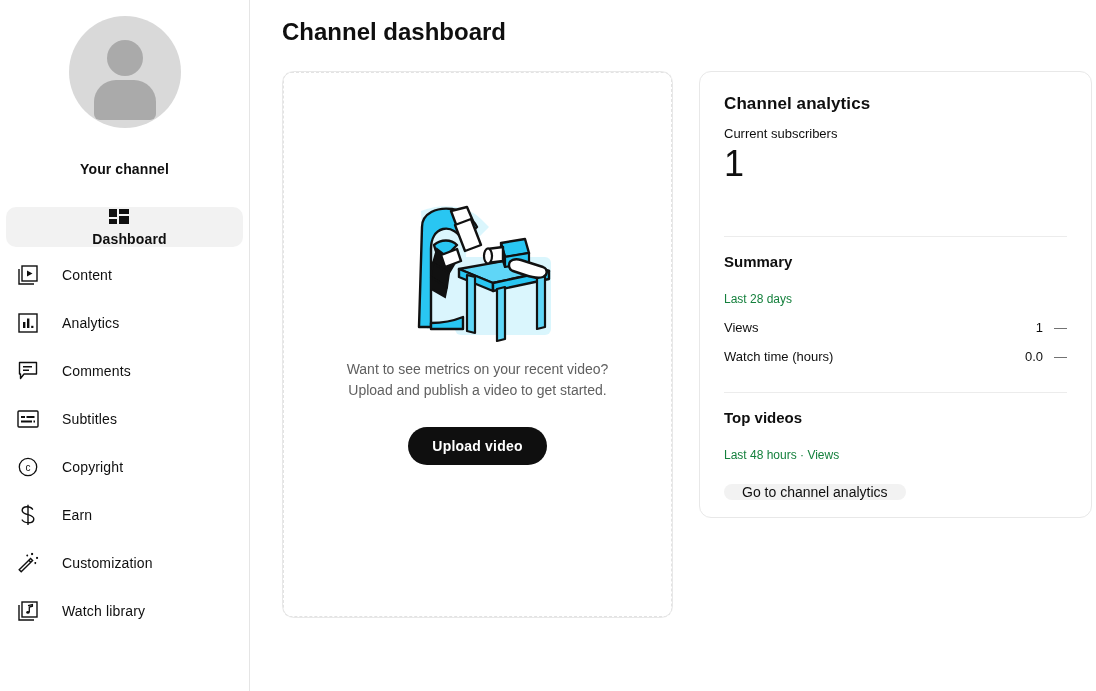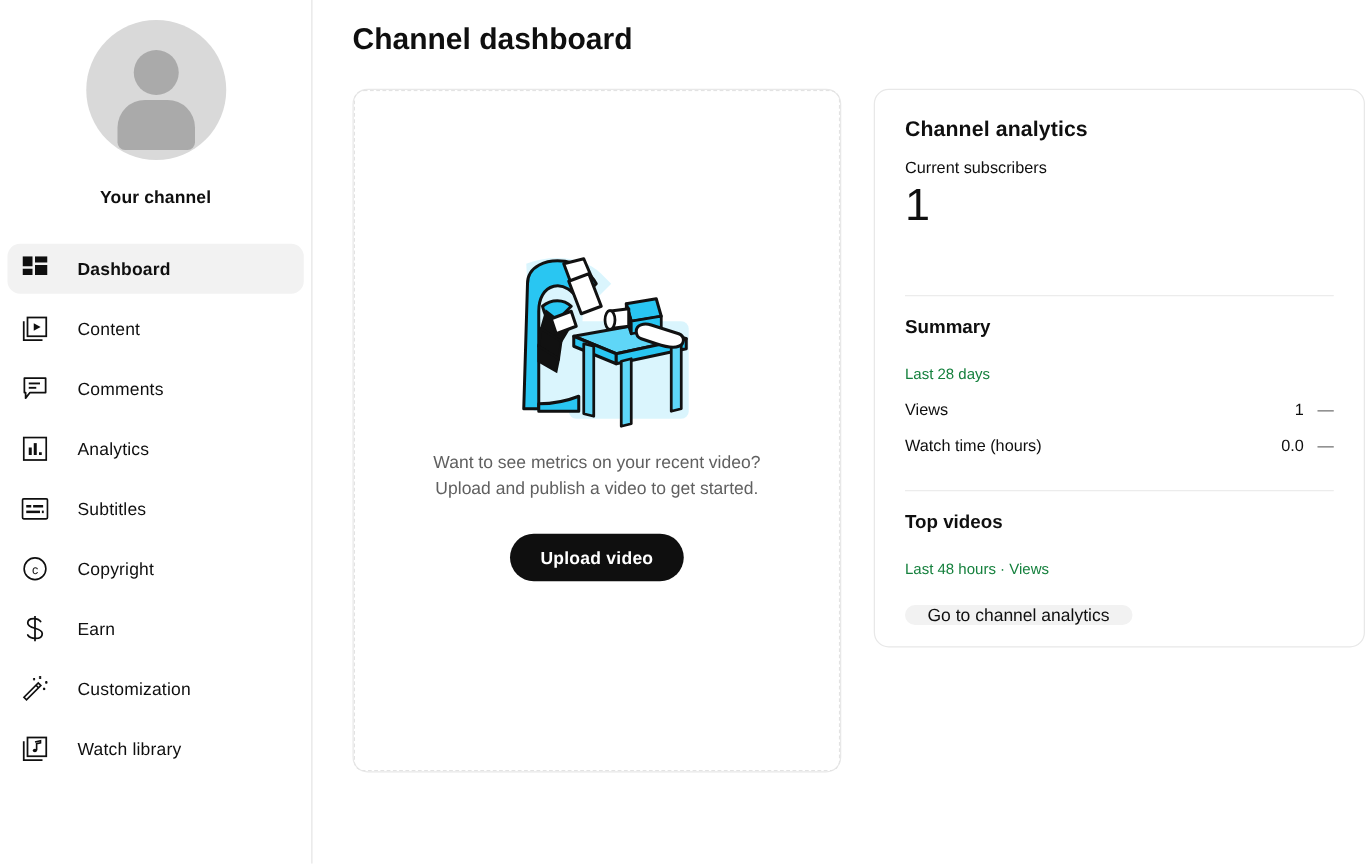--- a/index.html
+++ b/index.html
@@ -54,21 +54,21 @@
   }
   .avatar .body {
     position: absolute;
     width: 62px; height: 40px;
     border-radius: 22px 22px 6px 6px;
     background: #aaaaaa;
     left: 25px; top: 64px;
   }
 
   .channel-name {
-    margin-top: 21px;
+    margin-top: 33px;
     font-size: 14px;
     font-weight: bold;
     color: #0f0f0f;
     letter-spacing: .1px;
   }
 
   #nav {
     margin-top: 30px;
     padding: 0 6px;
   }
@@ -76,21 +76,21 @@
   .nav-item {
     display: flex;
     align-items: center;
     height: 40px;
     margin-bottom: 8px;
     padding-left: 10px;
     border-radius: 10px;
     cursor: pointer;
     color: #0f0f0f;
   }
-  .nav-item.active { background: #f2f2f2; }
+  .nav-item.active { background: #f2f2f2; flex-direction: column; }
   .nav-item .ico {
     width: 24px; height: 24px;
     flex: 0 0 24px;
     display: flex;
     align-items: center;
     justify-content: center;
     margin-right: 22px;
   }
   .nav-item .ico svg { display: block; }
   .nav-item .lbl {
@@ -284,38 +284,38 @@
             <rect x="5" y="2" width="15" height="15" fill="none" stroke="#0f0f0f" stroke-width="1.4"></rect>
             <path d="M10 6.5 L15.5 9.5 L10 12.5 Z" fill="#0f0f0f"></path>
           </svg>
         </span>
         <span class="lbl">Content</span>
       </div>
 
       <div class="nav-item">
         <span class="ico">
           <svg width="20" height="20" viewBox="0 0 20 20">
-            <path d="M1.5 1.5 H18.5 V13 H6 L2.5 17.5 V13 H1.5 Z" fill="none" stroke="#0f0f0f" stroke-width="1.4" stroke-linejoin="round"></path>
-            <rect x="5" y="5" width="9" height="1.5" fill="#0f0f0f"></rect>
-            <rect x="5" y="8.5" width="6" height="1.5" fill="#0f0f0f"></rect>
-          </svg>
-        </span>
-        <span class="lbl">Comments</span>
-      </div>
-
-      <div class="nav-item">
-        <span class="ico">
-          <svg width="20" height="20" viewBox="0 0 20 20">
             <rect x="1" y="1" width="18" height="18" fill="none" stroke="#0f0f0f" stroke-width="1.4"></rect>
             <rect x="5" y="9" width="2.4" height="6" fill="#0f0f0f"></rect>
             <rect x="9" y="5.5" width="2.4" height="9.5" fill="#0f0f0f"></rect>
             <rect x="13.2" y="12.8" width="2.2" height="2.2" fill="#0f0f0f"></rect>
           </svg>
         </span>
         <span class="lbl">Analytics</span>
+      </div>
+
+      <div class="nav-item">
+        <span class="ico">
+          <svg width="20" height="20" viewBox="0 0 20 20">
+            <path d="M1.5 1.5 H18.5 V13 H6 L2.5 17.5 V13 H1.5 Z" fill="none" stroke="#0f0f0f" stroke-width="1.4" stroke-linejoin="round"></path>
+            <rect x="5" y="5" width="9" height="1.5" fill="#0f0f0f"></rect>
+            <rect x="5" y="8.5" width="6" height="1.5" fill="#0f0f0f"></rect>
+          </svg>
+        </span>
+        <span class="lbl">Comments</span>
       </div>
 
       <div class="nav-item">
         <span class="ico">
           <svg width="22" height="18" viewBox="0 0 22 18">
             <rect x="1" y="1" width="20" height="16" rx="1" fill="none" stroke="#0f0f0f" stroke-width="1.4"></rect>
             <rect x="4" y="6" width="4" height="2" fill="#0f0f0f"></rect>
             <rect x="9.5" y="6" width="8" height="2" fill="#0f0f0f"></rect>
             <rect x="4" y="10.5" width="11" height="2" fill="#0f0f0f"></rect>
             <rect x="16.5" y="10.5" width="1.5" height="2" fill="#0f0f0f"></rect>

